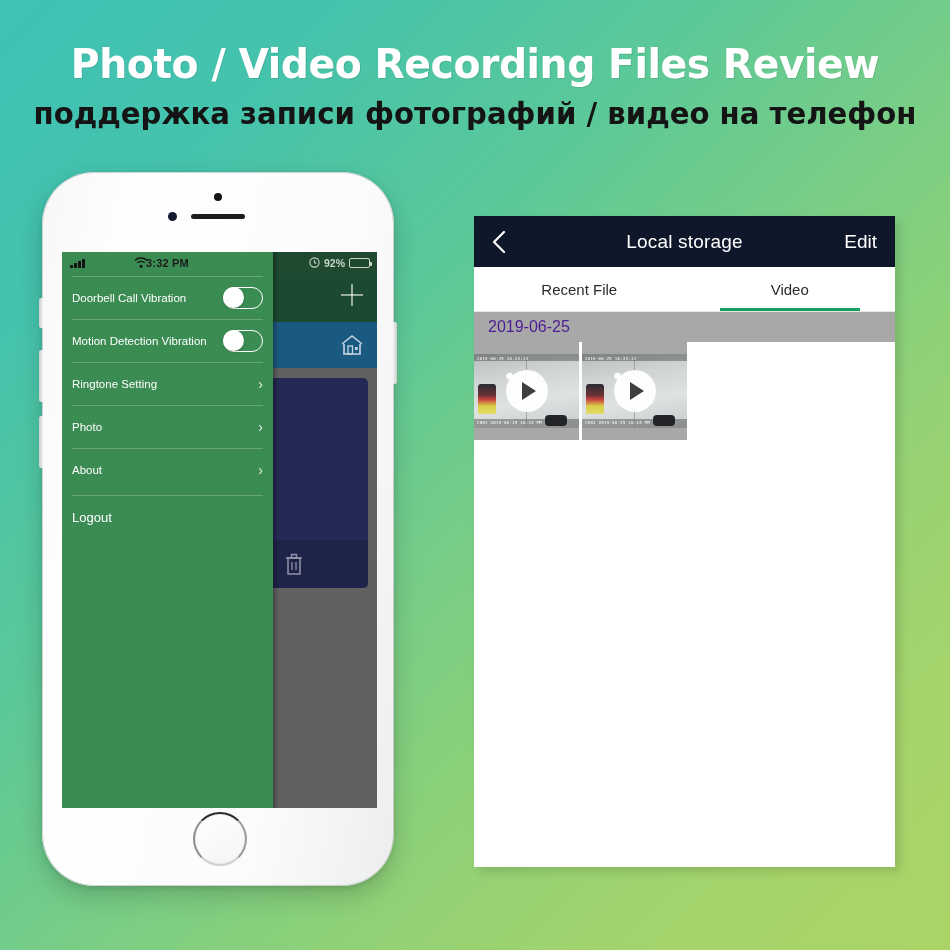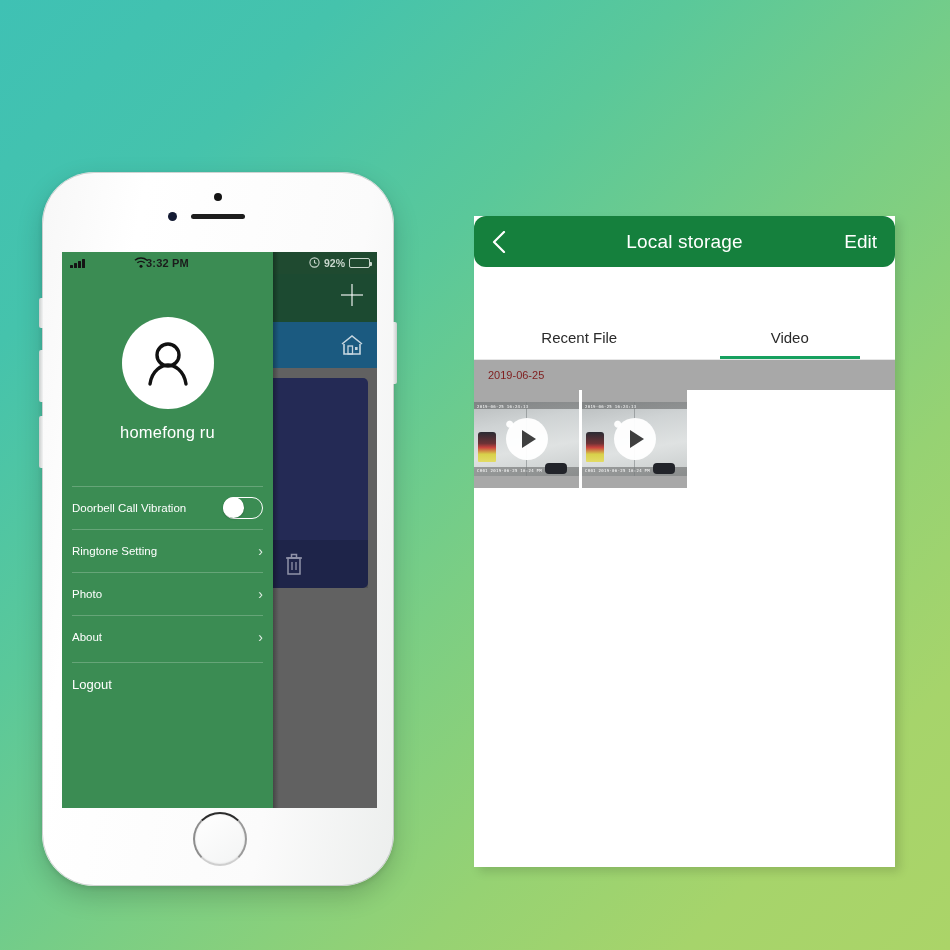--- a/index.html
+++ b/index.html
@@ -289,62 +289,60 @@
     position: absolute;
     left: 474px;
     top: 216px;
     width: 421px;
     height: 651px;
     background: #ffffff;
     box-shadow: 5px 5px 9px rgba(0,0,0,0.13);
   }
   .panel-header {
     height: 51px;
-    background: #15803d;
+    background: #0f172a;
     display: flex; align-items: center;
     position: relative;
-    border-radius: 12px;
   }
   .back-chevron {
     position: absolute; left: 18px; top: 50%; margin-top: -11px;
     width: 14px; height: 22px;
   }
   .panel-title {
     width: 100%; text-align: center;
     color: #ffffff; font-size: 19px; letter-spacing: 0.2px;
   }
   .panel-edit {
     position: absolute; right: 18px;
     color: #ffffff; font-size: 19px;
   }
   .tabs {
     height: 44px;
     background: #ffffff;
     display: flex;
     border-bottom: 1px solid #e6e6e6;
-    margin-top: 48px;
   }
   .tab {
     flex: 1;
     display: flex; align-items: center; justify-content: center;
     font-size: 15px; color: #2a2a2a;
     position: relative;
   }
   .tab.active::after {
     content: "";
     position: absolute; bottom: 0; left: 50%; margin-left: -70px;
     width: 140px; height: 3px; background: #17a05f;
   }
   .date-bar {
     height: 30px;
     background: #a8a8a8;
     display: flex; align-items: center;
     padding-left: 14px;
-    color: #7f1d1d;
-    font-size: 11px;
+    color: #4c1d95;
+    font-size: 16px;
   }
   .thumb-grid {
     display: flex;
     gap: 3px;
     background: #ffffff;
   }
   .thumb {
     position: relative;
     width: 105px;
     height: 98px;
@@ -401,20 +399,24 @@
     border-top: 9px solid transparent;
     border-bottom: 9px solid transparent;
     margin-left: 4px;
   }
 </style>
 </head>
 <body>
 
 <div id="stage">
 
+  <div class="headline-wrap">
+    <div class="headline-main">Photo / Video Recording Files Review</div>
+    <div class="headline-sub">поддержка записи фотографий / видео на телефон</div>
+  </div>
 
   <div id="phone">
     <div class="phone-btn btn-mute"></div>
     <div class="phone-btn btn-volup"></div>
     <div class="phone-btn btn-voldn"></div>
     <div class="btn-power"></div>
 
     <div class="front-cam"></div>
     <div class="speaker"></div>
     <div class="prox-sensor"></div>
@@ -458,33 +460,30 @@
                 <rect x="10.5" y="3.5" width="5" height="3.5" fill="none" stroke="#dcdce8" stroke-width="1.5"></rect>
                 <line x1="11" y1="11" x2="11" y2="19" stroke="#dcdce8" stroke-width="1.3"></line>
                 <line x1="15" y1="11" x2="15" y2="19" stroke="#dcdce8" stroke-width="1.3"></line>
               </svg>
             </div>
           </div>
         </div>
       </div>
 
       <div class="drawer">
-        <div class="profile">
-          <div class="avatar">
-            <svg width="62" height="62" viewBox="0 0 62 62">
-              <circle cx="31" cy="23" r="11" fill="none" stroke="#111111" stroke-width="3.4"></circle>
-              <path d="M13 52 C15 38 25 33 31 33 C37 33 47 38 49 52" fill="none" stroke="#111111" stroke-width="3.4" stroke-linecap="round"></path>
-            </svg>
-          </div>
-          <div class="profile-name">homefong ru</div>
-        </div>
 
         <div class="menu">
           <div class="menu-row">
             <span>Doorbell Call Vibration</span>
+            <span class="toggle">
+                <span class="knob"></span>
+              </span>
+          </div>
+          <div class="menu-row">
+            <span>Motion Detection Vibration</span>
             <span class="toggle">
                 <span class="knob"></span>
               </span>
           </div>
           <div class="menu-row">
             <span>Ringtone Setting</span>
             <span class="chev">›</span>
           </div>
           <div class="menu-row">
             <span>Photo</span>

